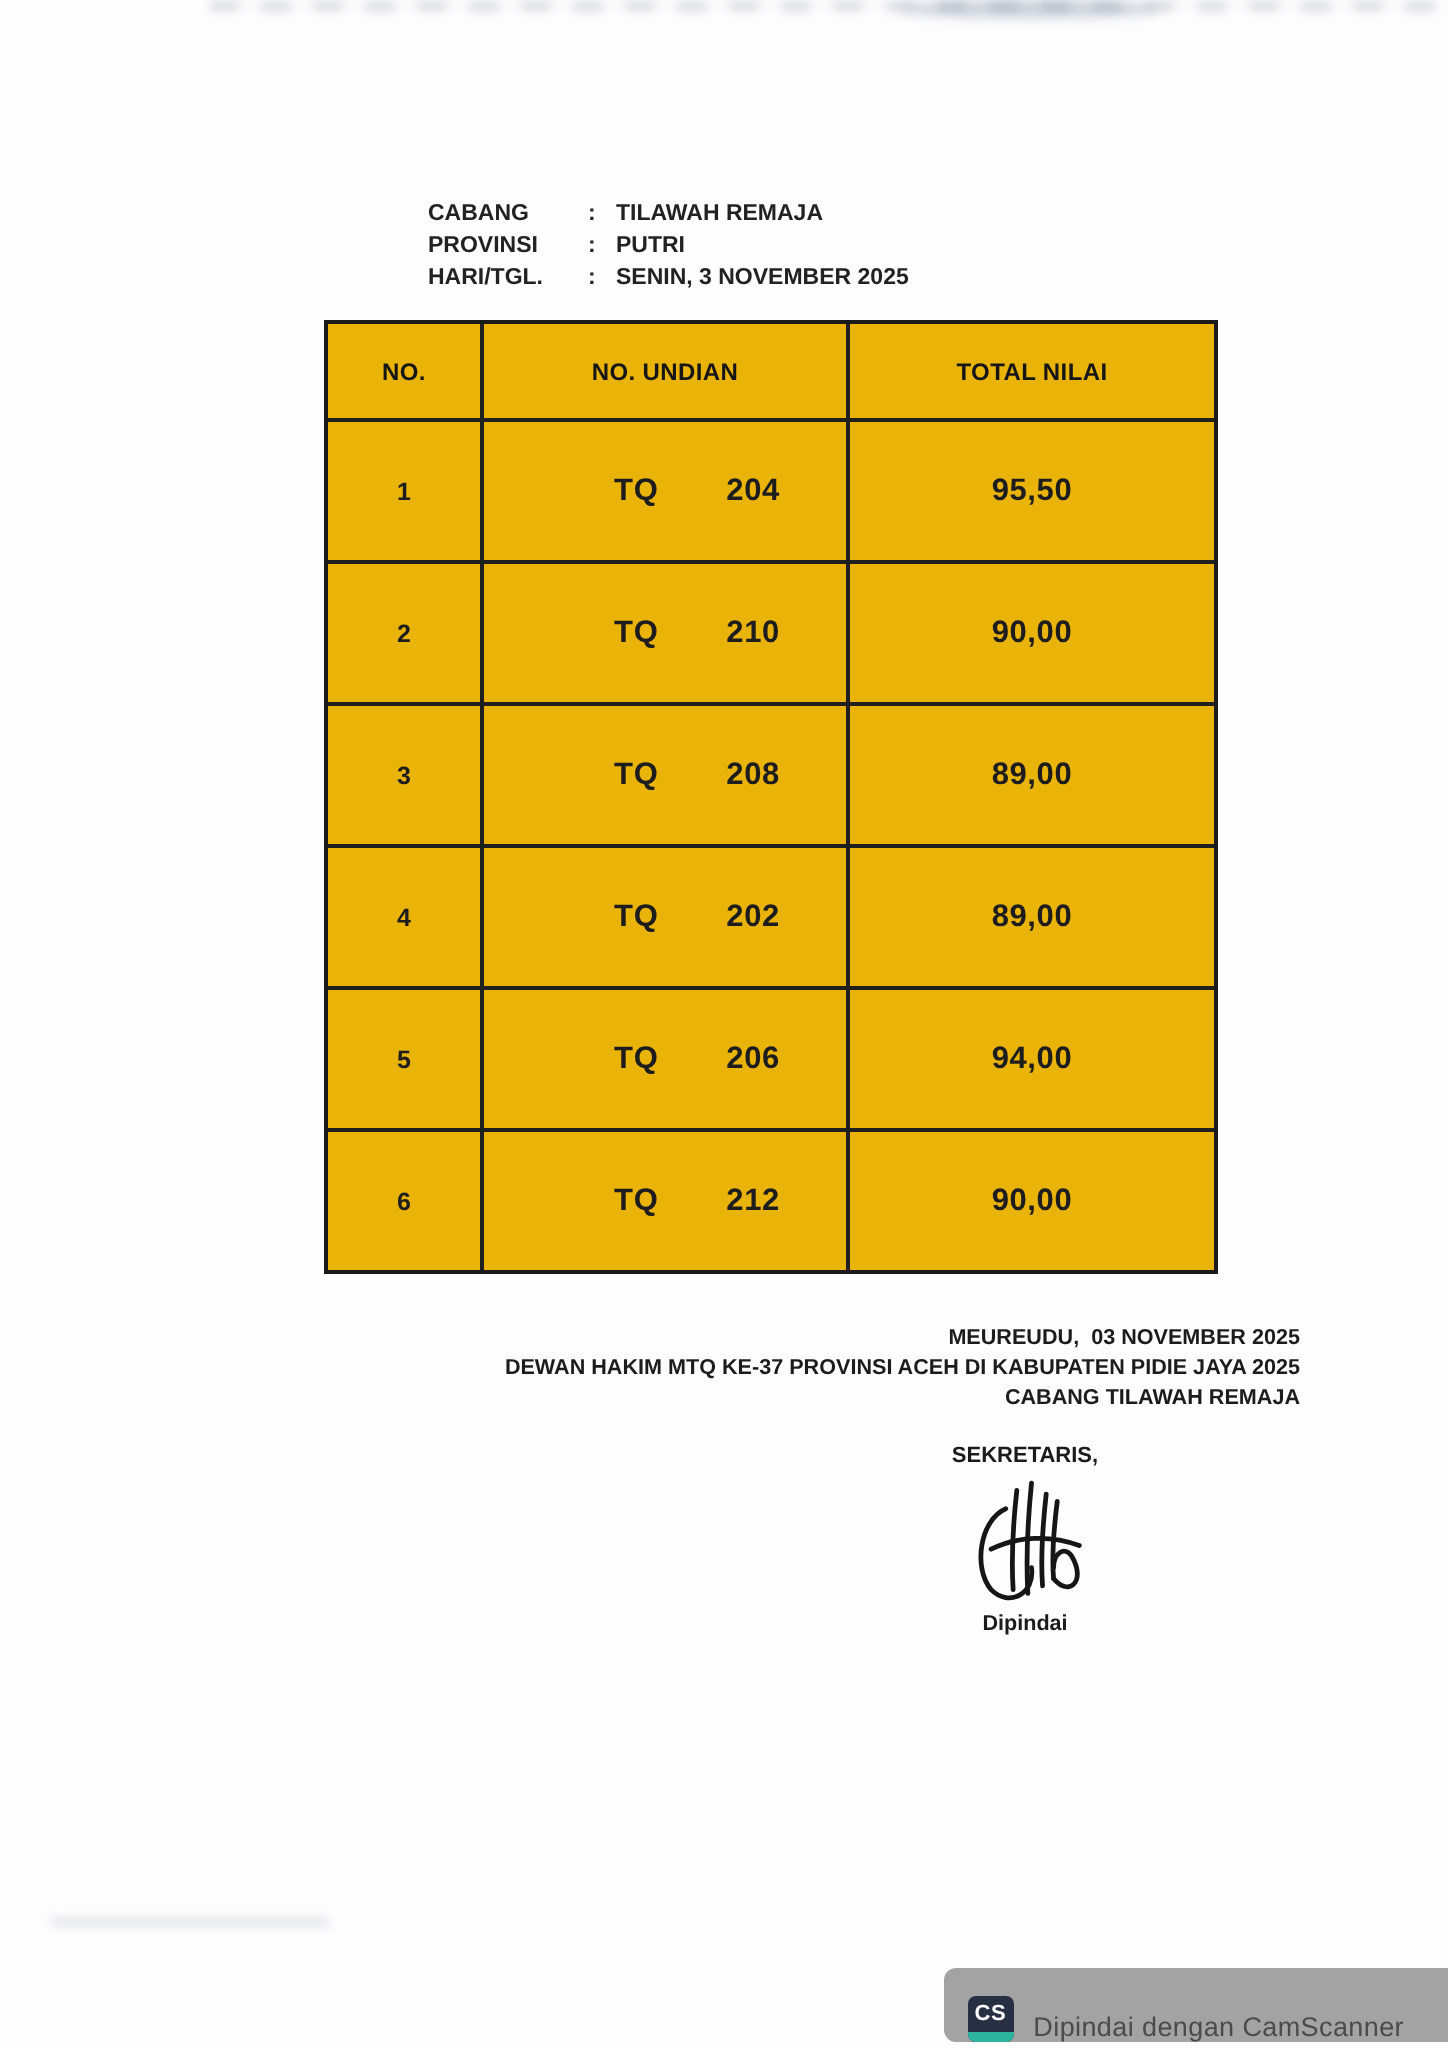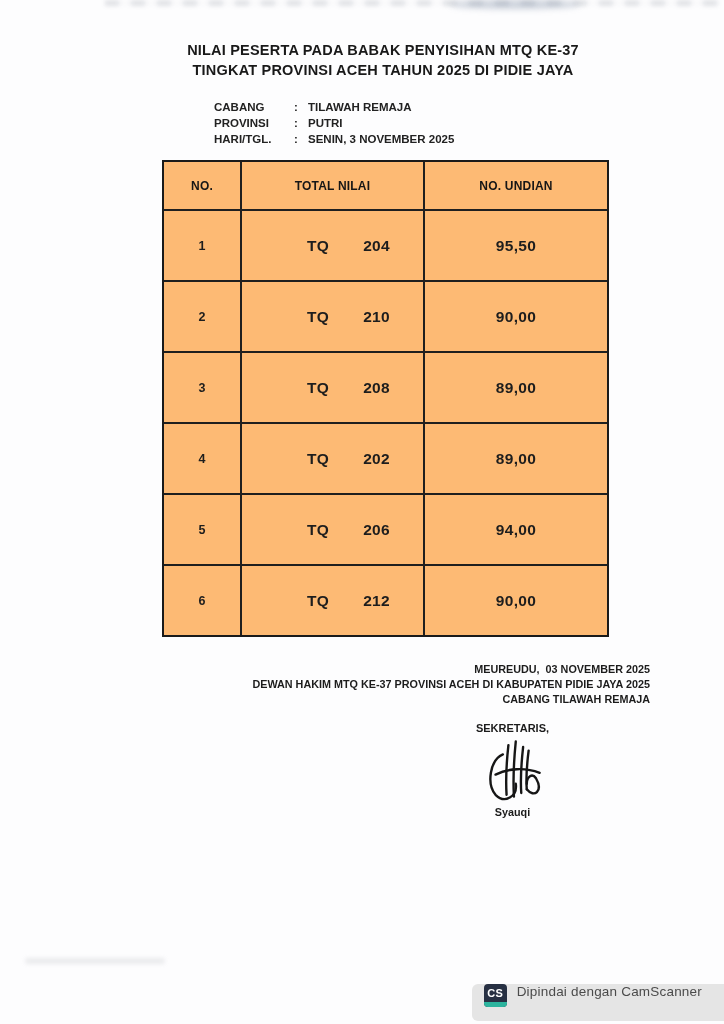--- a/index.html
+++ b/index.html
@@ -38,21 +38,21 @@
 
   .info-block {
     position:absolute; top:99px; left:170px;
     font-size:11.5px; font-weight:bold; line-height:16px; color:#222;margin-left:44px;
   }
   .info-row { display:grid; grid-template-columns:80px 14px auto; }
 
   .score-table {
     position:absolute; top:160px; left:162px; width:447px;
     border:2.5px solid #1a1a1a;
-    background:#fdba74;
+    background:#eab308;
   }
   .tr { display:grid; grid-template-columns:76px 183px auto; }
   .tr + .tr { border-top:2px solid #1f1f1f; }
   .tr > div + div { border-left:2px solid #1f1f1f; }
   .tr.head { height:47px; }
   .tr.row  { height:71px; }
   .tr > div { display:flex; align-items:center; justify-content:center; }
   .th { font-weight:bold; font-size:12px; color:#161616; letter-spacing:.2px; }
   .td-no { font-weight:bold; font-size:12.5px; }
   .td-undian { gap:34px; font-weight:bold; font-size:15.5px; letter-spacing:.3px;padding-left:32px; }
@@ -69,23 +69,23 @@
     position:absolute; top:722px; text-align:center;
   }
   .sig-left  { left:150px; width:190px; }
   .sig-right { left:425px; width:175px; }
   .sig-role { font-weight:bold; font-size:11px; color:#1b1b1b; }
   .sig-scribble { display:block; margin:2px auto 0 auto; }
   .sig-name { font-weight:bold; font-size:10.8px; color:#1b1b1b; margin-top:2px; }
 
   .scanner-badge {
     position:absolute; top:984px; right:0; height:37px;
-    display:flex; align-items:flex-start; gap:10px;
+    display:flex; align-items:flex-end; gap:10px;
     padding:0 22px 0 12px;
-    background:#e5e5e5; border-radius:6px 0 0 6px;
+    background:#a3a3a3; border-radius:6px 0 0 6px;
   }
   .cs-icon {
     width:23px; height:23px; border-radius:4px; overflow:hidden;
     background:#273043; display:flex; flex-direction:column;
   }
   .cs-icon .cs-letters {
     flex:1; display:flex; align-items:center; justify-content:center;
     color:#ffffff; font-weight:bold; font-size:11px; letter-spacing:.3px;
   }
   .cs-icon .cs-bar { height:5px; background:#2cb49e; }
@@ -93,24 +93,20 @@
 </style>
 </head>
 <body>
 
 <div class="page">
 
   <div class="scan-smudge-top"></div>
   <div class="scan-smudge-blob"></div>
   <div class="scan-smudge-low"></div>
 
-  <div class="title-block">
-    <div>NILAI PESERTA PADA BABAK PENYISIHAN MTQ KE-37</div>
-    <div>TINGKAT PROVINSI ACEH TAHUN 2025 DI PIDIE JAYA</div>
-  </div>
 
   <div class="info-block">
     <div class="info-row">
       <span>CABANG</span>
       <span>:</span>
       <span>TILAWAH REMAJA</span>
     </div>
     <div class="info-row">
       <span>PROVINSI</span>
       <span>:</span>
@@ -119,22 +115,22 @@
     <div class="info-row">
       <span>HARI/TGL.</span>
       <span>:</span>
       <span>SENIN, 3 NOVEMBER 2025</span>
     </div>
   </div>
 
   <div class="score-table">
     <div class="tr head">
       <div class="th">NO.</div>
+      <div class="th">NO. UNDIAN</div>
       <div class="th">TOTAL NILAI</div>
-      <div class="th">NO. UNDIAN</div>
     </div>
 
     <div class="tr row">
       <div class="td-no">1</div>
       <div class="td-undian">
         <span>TQ</span>
         <span>204</span>
       </div>
       <div class="td-total">95,50</div>
     </div>
@@ -198,21 +194,21 @@
       <g stroke="#161616" stroke-width="2.6" stroke-linecap="round" fill="none">
         <path d="M24 20 C10 26 6 52 16 64 C26 74 40 66 38 52"></path>
         <path d="M30 10 C28 28 27 48 28 64"></path>
         <path d="M38 6 C36 26 35 48 36 66"></path>
         <path d="M46 12 C44 30 43 48 44 62"></path>
         <path d="M52 16 C50 32 49 46 50 58"></path>
         <path d="M16 42 C30 35 48 34 64 40"></path>
         <path d="M50 58 C58 68 68 60 60 46 C56 40 50 44 50 52"></path>
       </g>
     </svg>
-    <div class="sig-name">Syauqi</div>
+    <div class="sig-name">Dipindai</div>
   </div>
 
   <div class="scanner-badge">
     <div class="cs-icon">
       <div class="cs-letters">CS</div>
       <div class="cs-bar"></div>
     </div>
     <div class="scanner-label">Dipindai dengan CamScanner</div>
   </div>
 

